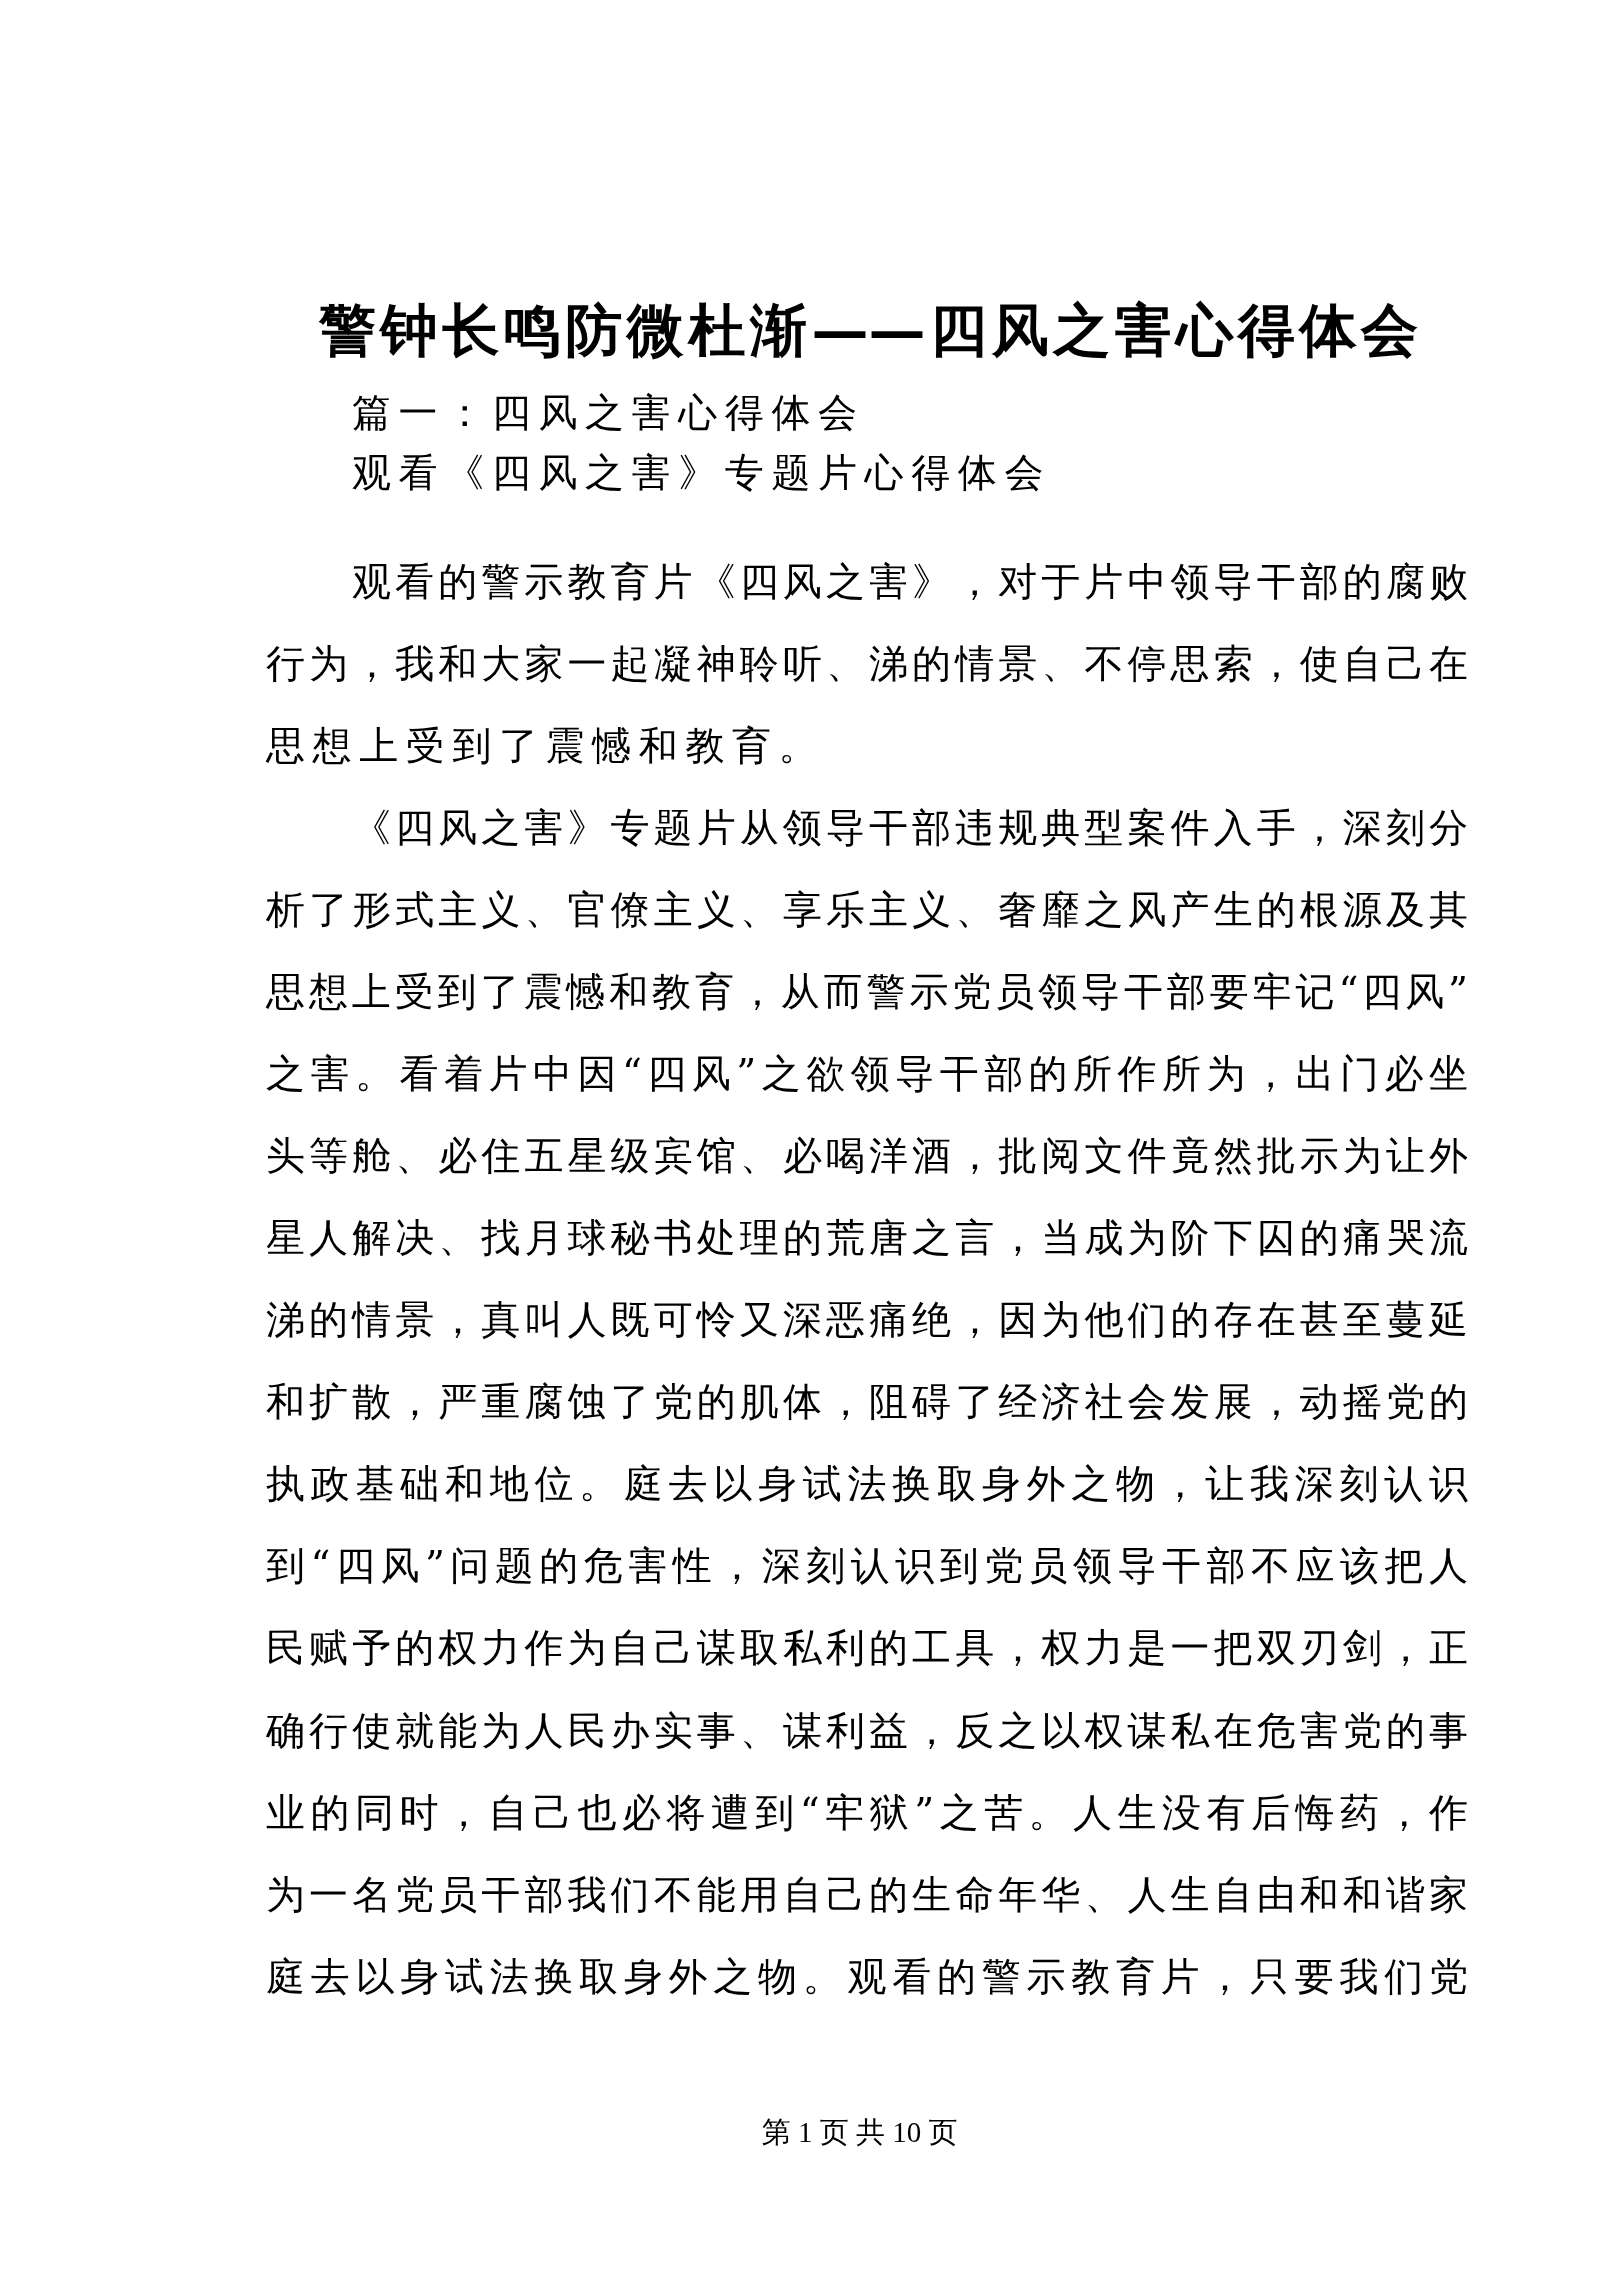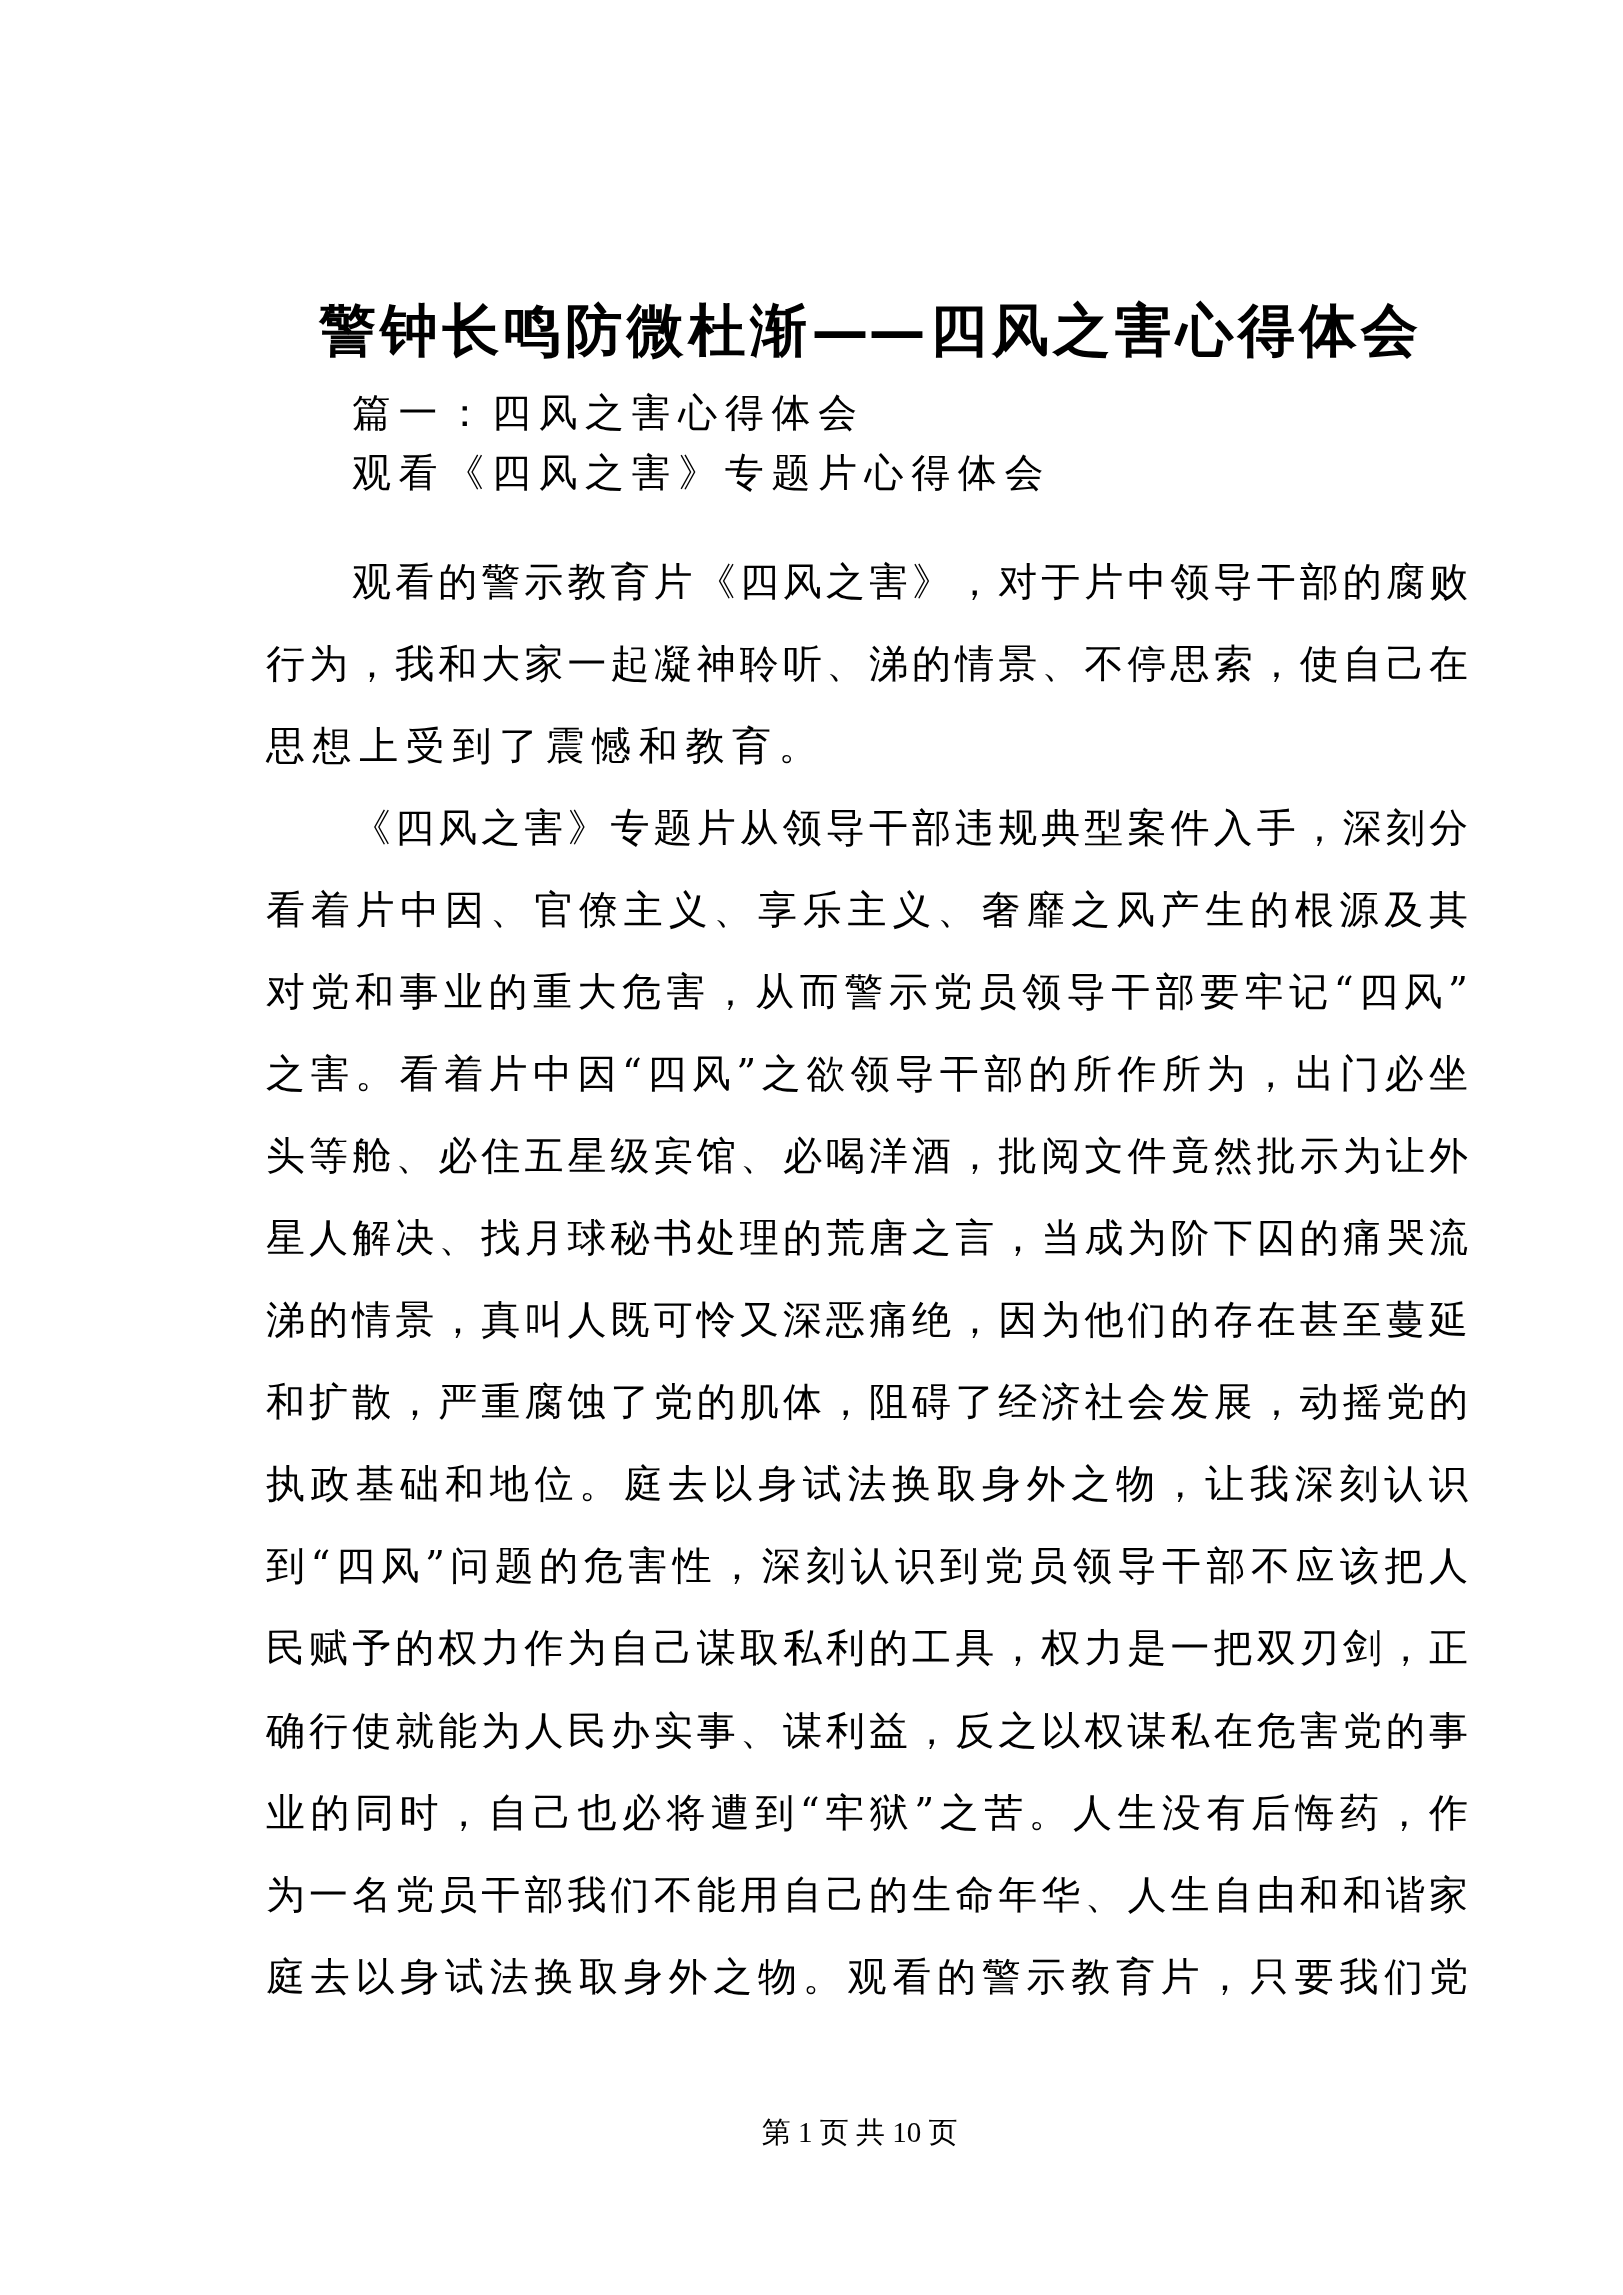--- a/index.html
+++ b/index.html
@@ -92,22 +92,22 @@
   <div class="line heading" style="top:447px">观看《四风之害》专题片心得体会</div>
 
   <div>
     <div class="line indent" style="top:556px">观看的警示教育片《四风之害》，对于片中领导干部的腐败</div>
     <div class="line full" style="top:638px">行为，我和大家一起凝神聆听、涕的情景、不停思索，使自己在</div>
     <div class="line last" style="top:720px">思想上受到了震憾和教育。</div>
   </div>
 
   <div>
     <div class="line indent" style="top:802px">《四风之害》专题片从领导干部违规典型案件入手，深刻分</div>
-    <div class="line full" style="top:884px">看着片中因、官僚主义、享乐主义、奢靡之风产生的根源及其</div>
-    <div class="line full" style="top:966px">对党和事业的重大危害，从而警示党员领导干部要牢记“四风”</div>
+    <div class="line full" style="top:884px">析了形式主义、官僚主义、享乐主义、奢靡之风产生的根源及其</div>
+    <div class="line full" style="top:966px">思想上受到了震憾和教育，从而警示党员领导干部要牢记“四风”</div>
     <div class="line full" style="top:1048px">之害。看着片中因“四风”之欲领导干部的所作所为，出门必坐</div>
     <div class="line full" style="top:1130px">头等舱、必住五星级宾馆、必喝洋酒，批阅文件竟然批示为让外</div>
     <div class="line full" style="top:1212px">星人解决、找月球秘书处理的荒唐之言，当成为阶下囚的痛哭流</div>
     <div class="line full" style="top:1294px">涕的情景，真叫人既可怜又深恶痛绝，因为他们的存在甚至蔓延</div>
     <div class="line full" style="top:1376px">和扩散，严重腐蚀了党的肌体，阻碍了经济社会发展，动摇党的</div>
     <div class="line full" style="top:1458px">执政基础和地位。庭去以身试法换取身外之物，让我深刻认识</div>
     <div class="line full" style="top:1540px">到“四风”问题的危害性，深刻认识到党员领导干部不应该把人</div>
     <div class="line full" style="top:1622px">民赋予的权力作为自己谋取私利的工具，权力是一把双刃剑，正</div>
     <div class="line full" style="top:1705px">确行使就能为人民办实事、谋利益，反之以权谋私在危害党的事</div>
     <div class="line full" style="top:1787px">业的同时，自己也必将遭到“牢狱”之苦。人生没有后悔药，作</div>

